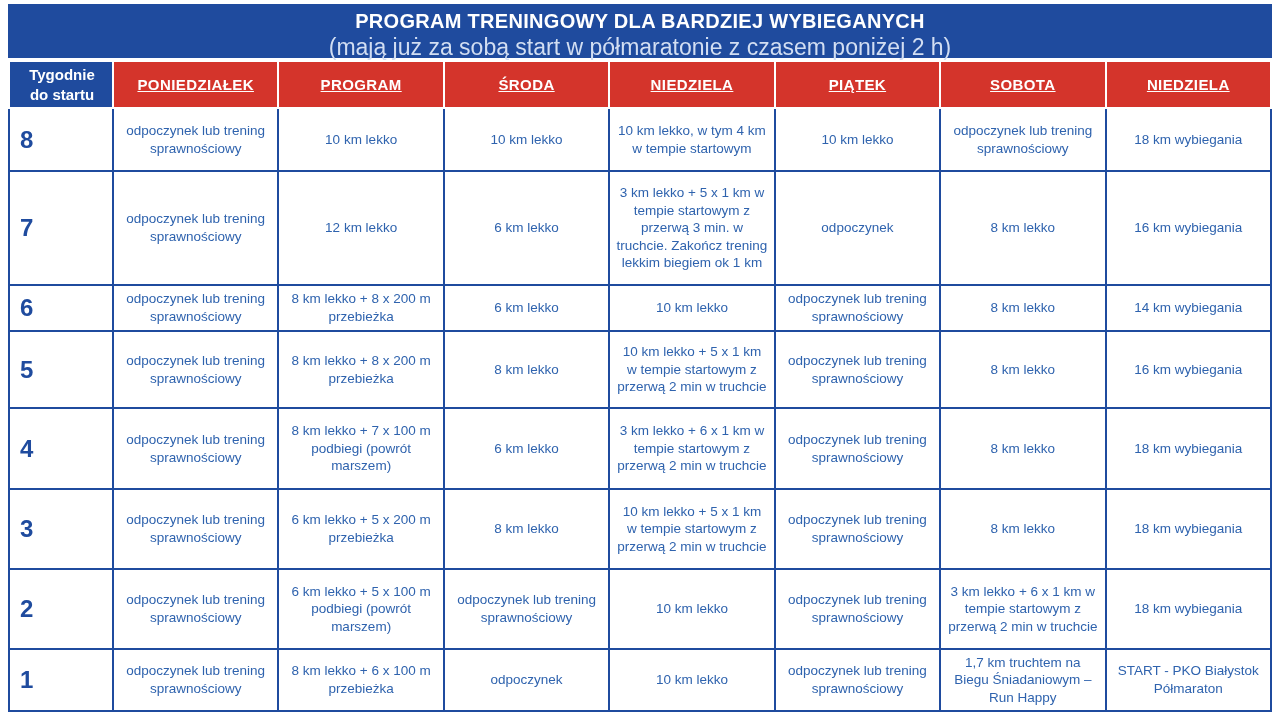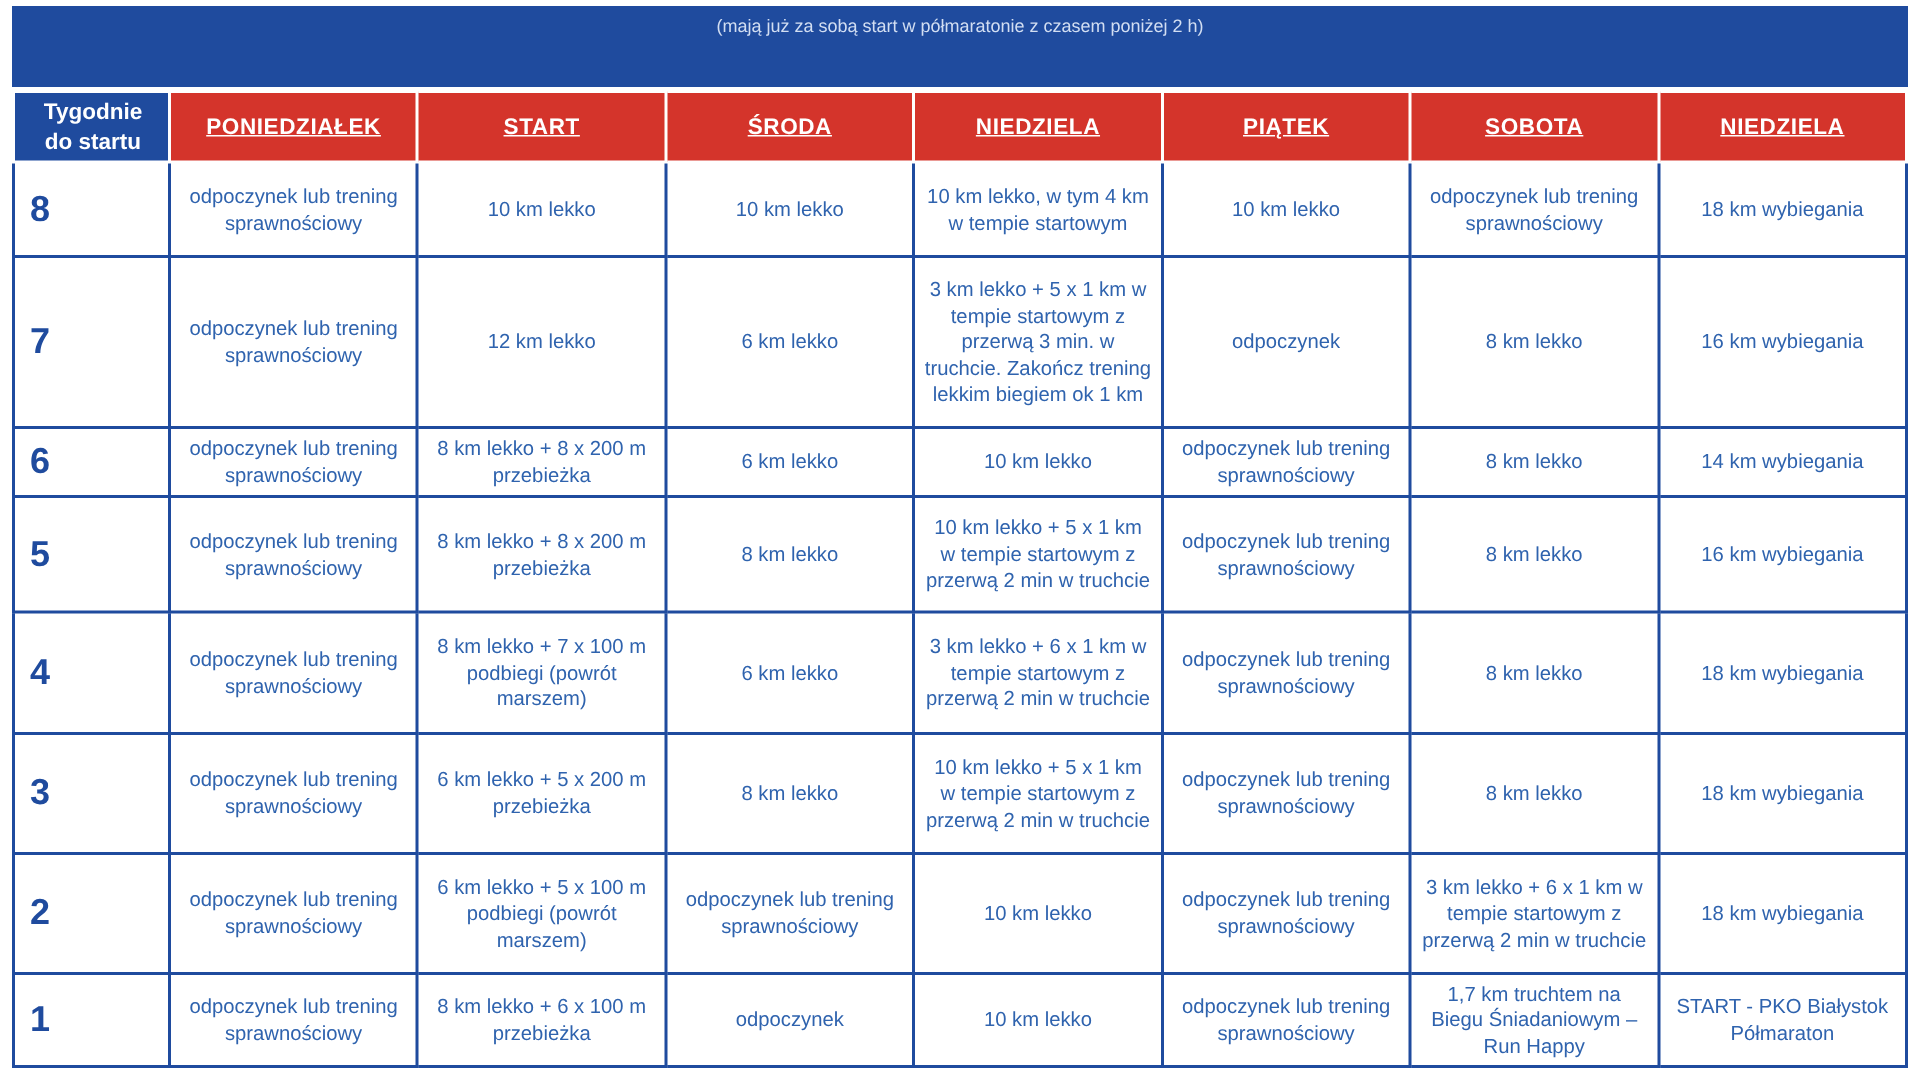--- a/index.html
+++ b/index.html
@@ -27,21 +27,21 @@
     padding:5px 10px 7px 10px;
     height:54px;
   }
   .title-main{
     font-size:20px;
     font-weight:bold;
     letter-spacing:0.3px;
     line-height:1.2;
   }
   .title-sub{
-    font-size:12px;
+    font-size:23px;
     color:var(--subtitle);
     line-height:1.2;
     margin-top:1px;
   }
   table.training{
     border-collapse:collapse;
     table-layout:fixed;
     width:100%;
     margin-top:2px;
     background:#fff;
@@ -85,39 +85,40 @@
     line-height:1.3;
     text-align:center;
     padding:3px 6px;
   }
 </style>
 </head>
 <body>
 
 <div class="page">
   <div class="title-bar">
+    <div class="title-main">PROGRAM TRENINGOWY DLA BARDZIEJ WYBIEGANYCH</div>
     <div class="title-sub">(mają już za sobą start w półmaratonie z czasem poniżej 2 h)</div>
   </div>
 
   <table class="training">
     <colgroup>
       <col class="col-week">
       <col>
         <col>
         <col>
         <col>
         <col>
         <col>
         <col>
     </colgroup>
     <thead>
       <tr id="header-row">
           <th class="week-head">Tygodnie do startu</th>
           <th class="day-head">PONIEDZIAŁEK</th>
-          <th class="day-head">START</th>
+          <th class="day-head">PROGRAM</th>
           <th class="day-head">ŚRODA</th>
           <th class="day-head">NIEDZIELA</th>
           <th class="day-head">PIĄTEK</th>
           <th class="day-head">SOBOTA</th>
           <th class="day-head">NIEDZIELA</th>
         </tr>
     </thead>
     <tbody id="table-body">
         <tr style="height: 63px;">
           <td class="week-cell">8</td>

